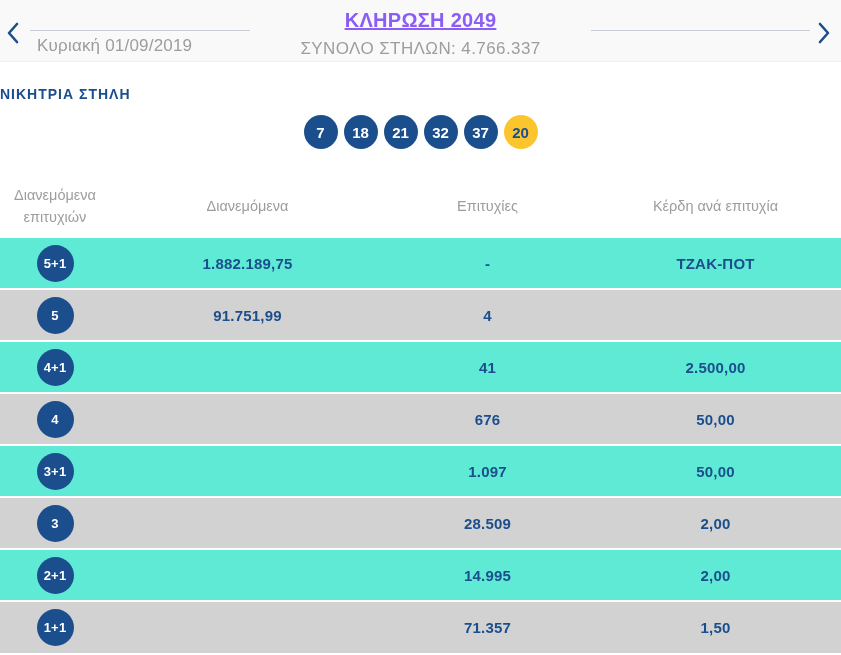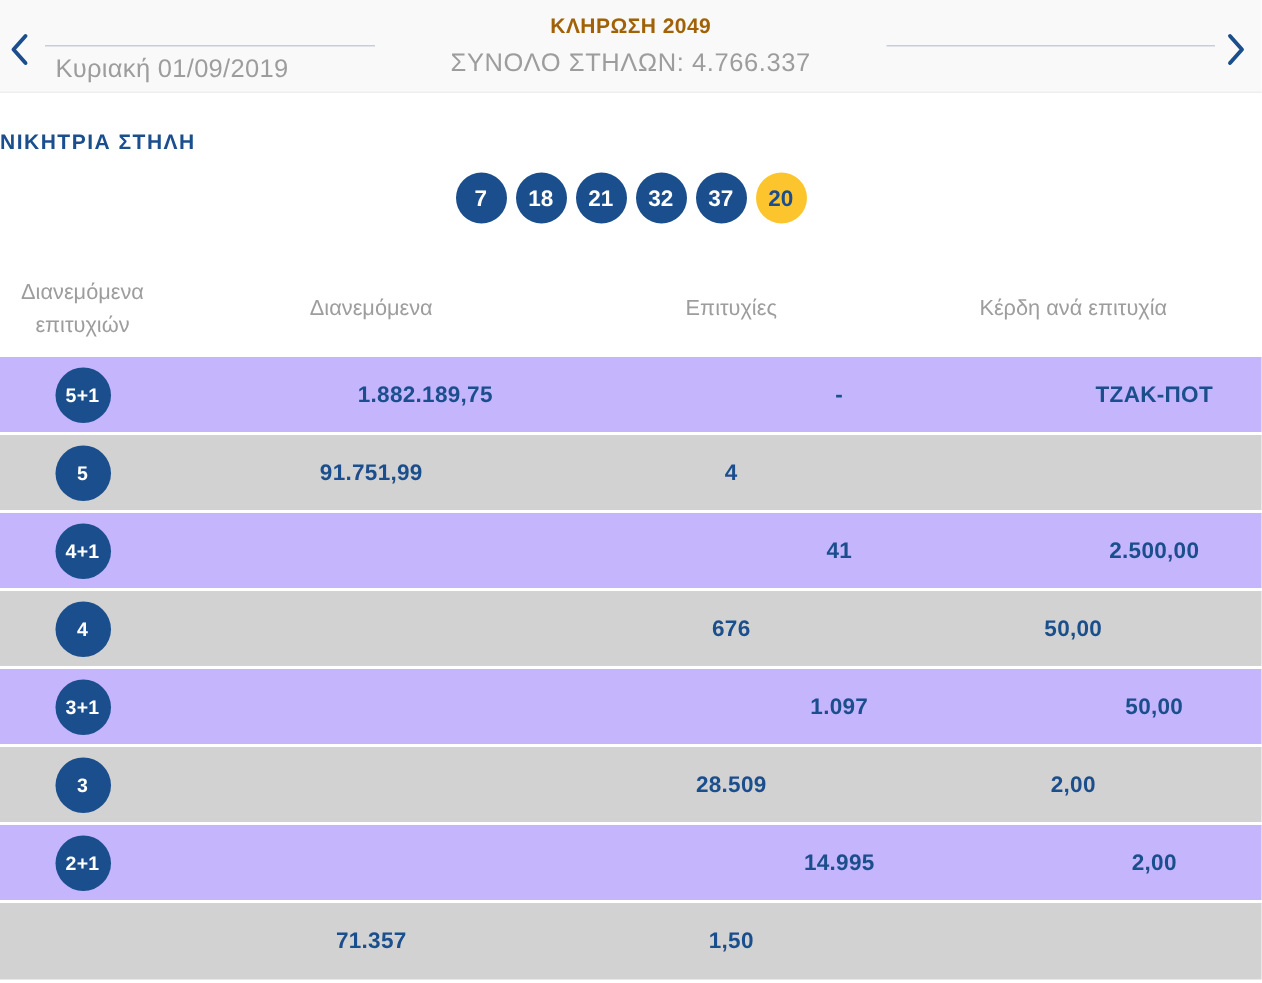--- a/index.html
+++ b/index.html
@@ -29,21 +29,21 @@
   .hline.left  { left: 30px;  width: 220px; }
   .hline.right { left: 591px; width: 219px; }
   .draw-date {
     position: absolute; left: 37px; top: 36px;
     font-size: 17px; color: #9d9d9d; letter-spacing: 0.2px; font-weight: 400;
   }
   .title-block {
     position: absolute; left: 250px; width: 341px; top: 9px; text-align: center;
   }
   .draw-title {
-    font-size: 14px; font-weight: 700; color: #a16207; letter-spacing: 0.3px;
+    font-size: 20px; font-weight: 700; color: #8b5cf6; letter-spacing: 0.3px; text-decoration: underline;
   }
   .draw-subtitle {
     margin-top: 7px; font-size: 17px; color: #9d9d9d; letter-spacing: 0.4px;
   }
 
   
   .winning-section { height: 113px; background: #fff; text-align: left; }
   .winning-title {
     padding-top: 24px; font-size: 14px; font-weight: 700;
     color: #1b4e8c; letter-spacing: 1px;
@@ -67,21 +67,21 @@
     align-items: center;
   }
   .thead { height: 63px; background: #fff; }
   .th {
     text-align: center; color: #9d9d9d; font-size: 14.5px;
     line-height: 1.45; font-weight: 400;
   }
   .th .wrap { display: inline-block; max-width: 92px; }
   .trow { height: 50px; margin-bottom: 2px; }
   .trow:last-child { height: 51px; margin-bottom: 0; }
-  .trow.light { background: #c4b5fd; gap: 36px; }
+  .trow.light { background: #5eead4; }
   .trow.dark  { background: #d2d2d2; }
   .td {
     text-align: center; color: #1b4e8c; font-weight: 700; font-size: 15px;
     letter-spacing: 0.2px;
   }
   .td.cat { display: flex; justify-content: center; }
   .badge {
     width: 37px; height: 37px; border-radius: 50%; background: #1b4e8c;
     color: #fff; font-size: 13px; font-weight: 700;
     display: flex; align-items: center; justify-content: center;
@@ -195,19 +195,22 @@
     <div class="trow light">
       <div class="td cat">
           <span class="badge">2+1</span>
         </div>
       <div class="td"></div>
       <div class="td">14.995</div>
       <div class="td">2,00</div>
     </div>
 
     <div class="trow dark">
+      <div class="td cat">
+          <span class="badge">1+1</span>
+        </div>
       <div class="td"></div>
       <div class="td">71.357</div>
       <div class="td">1,50</div>
     </div>
   </div>
 
 </div>
 
 </body></html>

